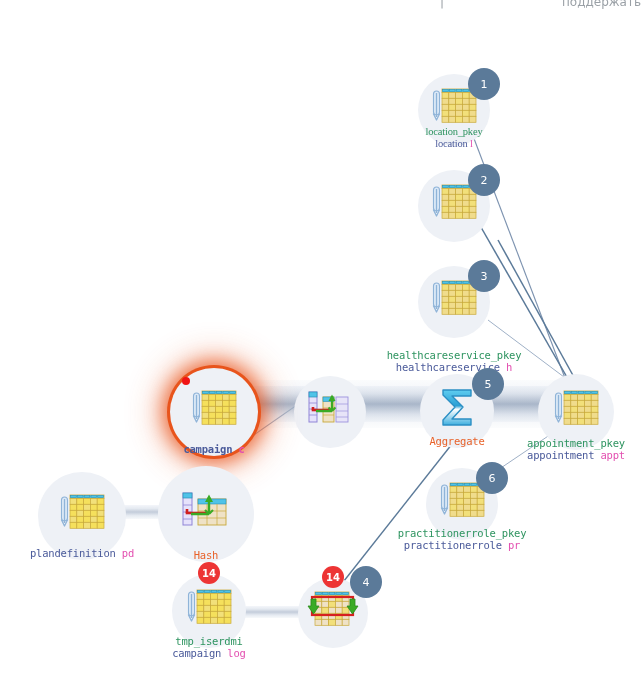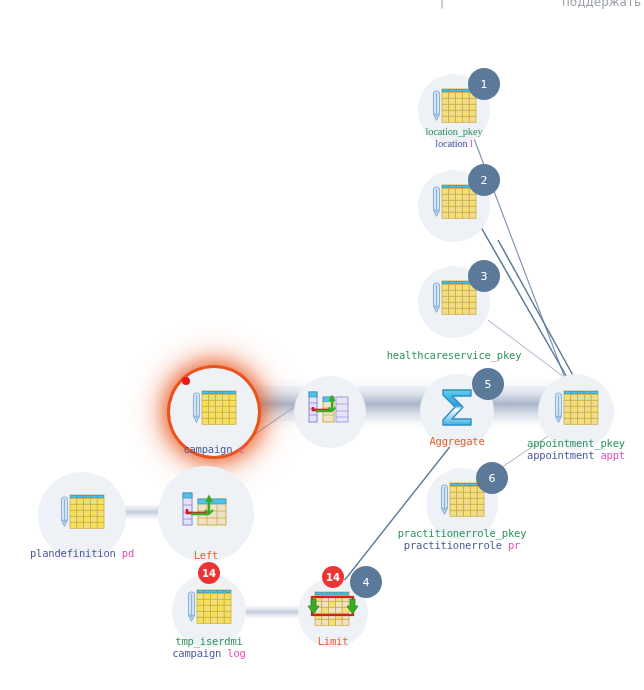--- a/index.html
+++ b/index.html
@@ -240,20 +240,21 @@
               <rect x="0" y="27.3" width="6.8" height="6" fill="#f0dc8c" stroke="#c8a93a" stroke-width="0.7"></rect>
               <rect x="6.8" y="27.3" width="6.8" height="6" fill="#f0dc8c" stroke="#c8a93a" stroke-width="0.7"></rect>
               <rect x="13.6" y="27.3" width="6.8" height="6" fill="#f2e07a" stroke="#c8a93a" stroke-width="0.7"></rect>
               <rect x="20.4" y="27.3" width="6.8" height="6" fill="#f0dc8c" stroke="#c8a93a" stroke-width="0.7"></rect>
               <rect x="27.2" y="27.3" width="6.8" height="6" fill="#f0dc8c" stroke="#c8a93a" stroke-width="0.7"></rect>
       </g>
     </svg></div>
         <div class="badge badge-num" style="left: 50px; top: -6px;">3</div>
         <div class="labels" style="left: -94px; top: 60px; margin-top: 24px;">
           <div class="lbl-green">healthcareservice_pkey</div>
+          <div><span class="lbl-blue">healthcareservice</span> <span class="lbl-pink">h</span></div>
         </div>
       </div>
       <div class="node" style="left: 538px; top: 374px; width: 76px; height: 76px;">
         <div class="disc" style="left: 0px; top: 0px; width: 76px; height: 76px;"></div>
         <div class="icon" style="left: 15px; top: 16px;"><svg width="46" height="36" viewBox="0 0 46 36">
       <g transform="translate(1,3)">
         <rect x="1.5" y="0" width="6" height="24" rx="3" fill="#dce9f7" stroke="#8fb4d8" stroke-width="1.1"></rect>
         <path d="M4.5,2 L4.5,26 M1.3,22.5 L4.5,29 L7.7,22.5" fill="none" stroke="#8fb4d8" stroke-width="1.3" stroke-linejoin="round"></path>
       </g>
       <g transform="translate(11,1)">
@@ -337,21 +338,21 @@
           <line x1="29" y1="27" x2="41" y2="27"></line>
         </g>
         <path d="M6,20 L24,20" stroke="#cf1f1f" stroke-width="2.6" stroke-linecap="square"></path>
         <path d="M6,20 L6,17" stroke="#cf1f1f" stroke-width="2.6"></path>
         <path d="M9,21 L25,21 M25,21 L25,6" fill="none" stroke="#3aab25" stroke-width="2.3"></path>
         <path d="M21.5,11 L25,4.5 L28.5,11 Z" fill="#3aab25"></path>
         <path d="M25,21 L21.5,17.5 M25,21 L28.5,17.5" stroke="#3aab25" stroke-width="2"></path>
       </g>
     </svg></div>
       </div>
-      <div class="node" style="left: 170px; top: 368px; width: 88px; height: 88px;">
+      <div class="node" style="left: 170px; top: 368px; width: 88px; height: 88px; font-weight: bold;">
         <div class="glow" style="left: 0px; top: 0px; width: 88px; height: 88px;"></div>
         <div class="icon" style="left: 21px; top: 22px;"><svg width="46" height="36" viewBox="0 0 46 36">
       <g transform="translate(1,3)">
         <rect x="1.5" y="0" width="6" height="24" rx="3" fill="#dce9f7" stroke="#8fb4d8" stroke-width="1.1"></rect>
         <path d="M4.5,2 L4.5,26 M1.3,22.5 L4.5,29 L7.7,22.5" fill="none" stroke="#8fb4d8" stroke-width="1.3" stroke-linejoin="round"></path>
       </g>
       <g transform="translate(11,1)">
         <rect x="0" y="0" width="34" height="3.3000000000000003" fill="#4fc3e8" stroke="#c8a93a" stroke-width="0.8"></rect>
               <rect x="0.6" y="0.6" width="5.6" height="2.1000000000000005" fill="#4fc3e8" stroke="#2a8fb5" stroke-width="0.5"></rect>
               <rect x="7.3999999999999995" y="0.6" width="5.6" height="2.1000000000000005" fill="#4fc3e8" stroke="#2a8fb5" stroke-width="0.5"></rect>
@@ -453,21 +454,21 @@
         <line x1="26" y1="13" x2="26" y2="34"></line>
               <line x1="36" y1="13" x2="36" y2="34"></line>
       </g>
       <path d="M6,22 L26,22" stroke="#cf1f1f" stroke-width="2.6" stroke-linecap="square"></path>
       <path d="M6,22 L6,18" stroke="#cf1f1f" stroke-width="2.6"></path>
       <path d="M10,23 L28,23 M28,23 L28,6" fill="none" stroke="#3aab25" stroke-width="2.4"></path>
       <path d="M24,11 L28,3.5 L32,11 Z" fill="#3aab25"></path>
       <path d="M28,23 L24,19 M28,23 L32,19" stroke="#3aab25" stroke-width="2.1"></path>
     </svg></div>
         <div class="labels" style="left: -82px; top: 84px;">
-          <div><span class="lbl-orange">Left</span></div>
+          <div><span class="lbl-orange">Hash</span></div>
         </div>
       </div>
       <div class="node" style="left: 426px; top: 468px; width: 72px; height: 72px;">
         <div class="disc" style="left: 0px; top: 0px; width: 72px; height: 72px;"></div>
         <div class="icon" style="left: 13px; top: 14px;"><svg width="46" height="36" viewBox="0 0 46 36">
       <g transform="translate(1,3)">
         <rect x="1.5" y="0" width="6" height="24" rx="3" fill="#dce9f7" stroke="#8fb4d8" stroke-width="1.1"></rect>
         <path d="M4.5,2 L4.5,26 M1.3,22.5 L4.5,29 L7.7,22.5" fill="none" stroke="#8fb4d8" stroke-width="1.3" stroke-linejoin="round"></path>
       </g>
       <g transform="translate(11,1)">
@@ -594,18 +595,15 @@
               <rect x="27.2" y="27.3" width="6.8" height="6" fill="#efe2c6" stroke="#c8a93a" stroke-width="0.7"></rect>
       </g>
       <rect x="5" y="8" width="41" height="18" fill="none" stroke="#d62020" stroke-width="2.2"></rect>
       <g fill="#3aab25" stroke="#2a8a1b" stroke-width="0.8">
         <path d="M4,10 h5 v7 h3 l-5.5,8 l-5.5,-8 h3 z"></path>
         <path d="M43,10 h5 v7 h3 l-5.5,8 l-5.5,-8 h3 z"></path>
       </g>
     </svg></div>
         <div class="badge badge-red" style="left: 24px; top: -12px;">14</div>
         <div class="badge badge-num" style="left: 52px; top: -12px;">4</div>
-        <div class="labels" style="left: -95px; top: 58px;">
-          <div><span class="lbl-orange">Limit</span></div>
-        </div>
       </div>
     </div>
 </div>
 
 </body></html>

